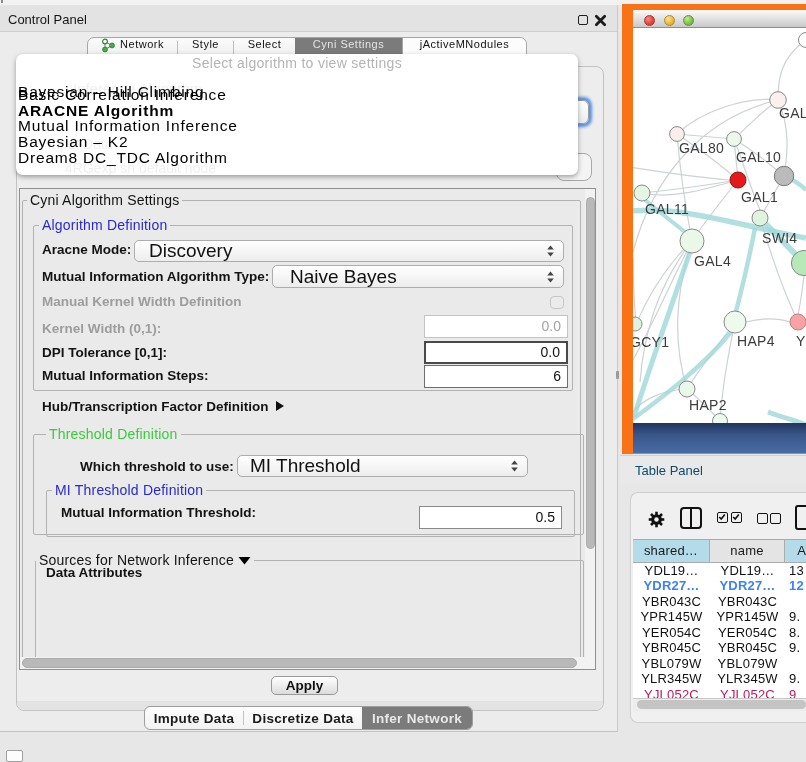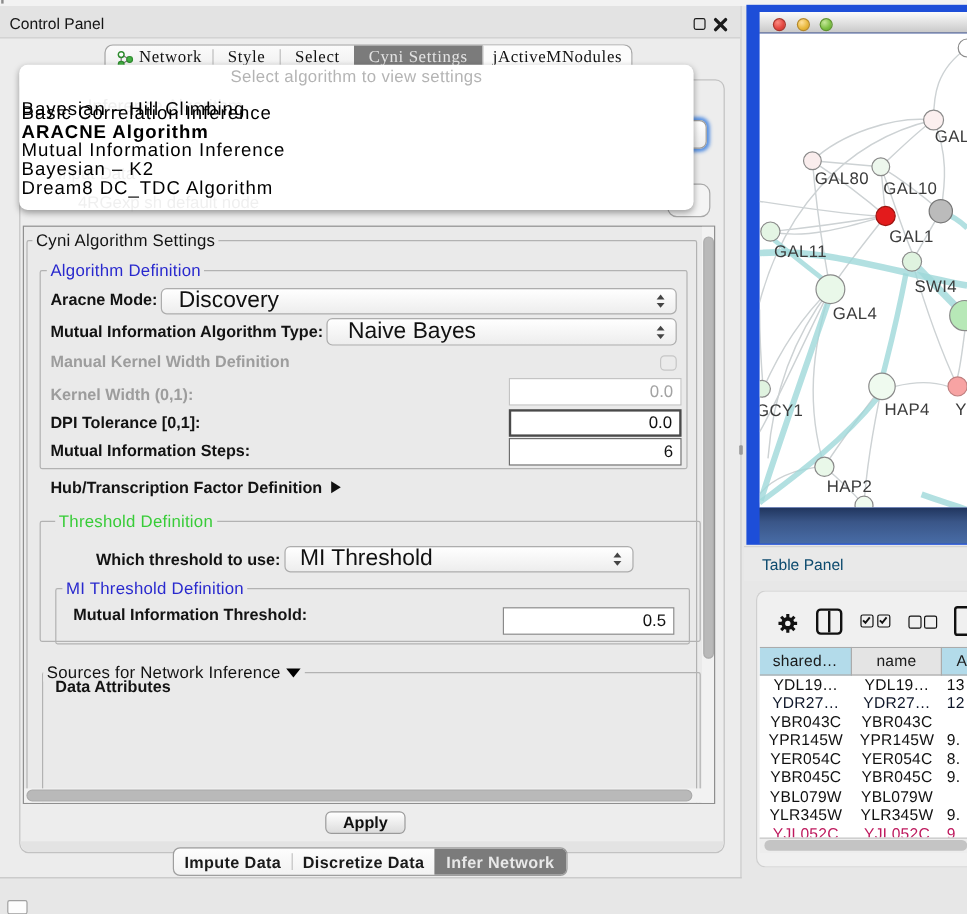--- a/index.html
+++ b/index.html
@@ -12,22 +12,22 @@
       border-right:1px solid #C9C9C9;border-bottom:1px solid #C2C2C2;box-sizing:border-box;}
   #cp-title{position:absolute;left:0;top:0;width:100%;height:26px;background:#E3E3E3;
       border-bottom:1px solid #CFCFCF;}
   #cp-title .t{position:absolute;left:8px;top:7px;font-size:13px;color:#151515;}
   #btn-float{position:absolute;left:578px;top:10px;width:10px;height:10px;border:1.7px solid #1d1d1d;border-radius:2px;box-sizing:border-box;}
   #btn-close{position:absolute;left:594px;top:9px;width:13px;height:13px;}
   
   #tabs{position:absolute;left:87px;top:32px;width:440px;height:21px;
         background:linear-gradient(#FBFBFB,#EFEFEF);border:1px solid #A6A6A6;
         border-radius:7px 7px 0 0;box-sizing:border-box;display:flex;}
-  #tabs .seg{height:100%;display:flex;align-items:flex-end;justify-content:center;
-        font-size:14px;letter-spacing:0.5px;color:#111;position:relative;font-family:Liberation Serif, serif;}
+  #tabs .seg{height:100%;display:flex;align-items:flex-start;justify-content:center;
+        font-size:11px;letter-spacing:0.5px;color:#111;position:relative;}
   #tabs .sep{width:1px;height:13px;background:#BDBDBD;align-self:center;}
   #tabs .dark{background:#7B7B7B;color:#E4E4E4;}
   
   #box{position:absolute;left:16px;top:61px;width:588px;height:645px;background:#EDEDED;
        border:1px solid #C2C2C2;border-radius:8px;box-sizing:border-box;}
   #scrollpane{position:absolute;left:19px;top:183px;width:577px;height:482px;
        background:#EAEAEA;border:1px solid #8F8F8F;box-sizing:border-box;overflow:hidden;}
   
   .fs{position:absolute;border:1px solid #B2B2B2;border-radius:2px;box-sizing:border-box;}
   .fs .lab{position:absolute;top:-8px;left:5px;background:#EAEAEA;padding:0 3px;font-size:14px;letter-spacing:0.2px;line-height:15px;white-space:nowrap;}
@@ -63,21 +63,21 @@
         border-radius:7px;box-shadow:0 2px 5px rgba(0,0,0,0.35);z-index:50;}
   #popup .hdr{position:absolute;top:1px;width:100%;text-align:center;color:#B4B4B4;font-size:14px;letter-spacing:0.3px;}
   #popup .it{position:absolute;left:2px;font-size:15.5px;letter-spacing:0.8px;color:#000;white-space:nowrap;}
   #popup .ghost{position:absolute;color:rgba(130,130,130,0.13);font-size:14px;white-space:nowrap;}
   
   #datalist{position:absolute;width:526px;height:70px;background:#fff;
         border:1px solid #9A9A9A;box-sizing:border-box;overflow:hidden;}
   .lrow{position:absolute;left:1px;width:503px;height:17px;background:#3A6CD4;color:#fff;
         font-size:14px;letter-spacing:0.4px;line-height:17px;padding-left:5px;box-sizing:border-box;}
   
-  #netwin{position:absolute;left:622px;top:4px;width:184px;height:450px;background:#1d4ed8;}
+  #netwin{position:absolute;left:622px;top:4px;width:184px;height:450px;background:#f97316;}
   #net-title{position:absolute;left:11px;top:6px;right:0;height:18px;
         background:linear-gradient(#FBFBFB,#C9C9C9);border-bottom:1px solid #8E8E8E;box-sizing:border-box;}
   .tl{position:absolute;top:5px;width:11px;height:11px;border-radius:50%;box-sizing:border-box;}
   #net-canvas{position:absolute;left:11px;top:24px;right:0;height:395px;background:#fff;overflow:hidden;}
   #net-bottom{position:absolute;left:11px;top:419px;right:0;height:30px;
         background:linear-gradient(#20355E 0%,#3A5688 40%,#486CA6 100%);}
   
   #tp-bar{position:absolute;left:620px;top:455px;width:186px;height:29px;background:#E9E9E9;
         border-top:1px solid #D2D2D2;box-sizing:border-box;}
   #tp-box{position:absolute;left:630px;top:492px;width:176px;height:231px;background:#F0F0F0;
@@ -348,21 +348,21 @@
     <div style="position: absolute; left: 0px; top: 0px; width: 100%; height: 24px;">
       <div style="position:absolute;left:0;top:0;width:77px;height:24px;background:#B3DBEA;border:1px solid #ABABAB;border-left:none;box-sizing:border-box;text-align:center;line-height:22px;color:#1a1a1a;">shared…</div>
       <div style="position:absolute;left:77px;top:0;width:75px;height:24px;background:#E4E4E4;border:1px solid #ABABAB;border-left:none;box-sizing:border-box;text-align:center;line-height:22px;color:#1a1a1a;">name</div>
       <div style="position:absolute;left:152px;top:0;width:21px;height:24px;background:#B3DBEA;border-top:1px solid #ABABAB;border-bottom:1px solid #ABABAB;box-sizing:border-box;text-align:right;line-height:22px;color:#1a1a1a;">A</div>
     </div>
     <div style="position: absolute; left: 0px; top: 24px; width: 100%; height: 16px; color: rgb(17, 17, 17);">
       <div style="position:absolute;left:0;width:77px;text-align:center;">YDL19…</div>
       <div style="position:absolute;left:77px;width:75px;text-align:center;">YDL19…</div>
       <div style="position:absolute;left:156px;width:20px;">13</div>
     </div>
-    <div style="position: absolute; left: 0px; top: 39.45px; width: 100%; height: 16px; color: #0f172a;">
+    <div style="position: absolute; left: 0px; top: 39.45px; width: 100%; height: 16px; color: #3b82f6; font-weight: bold;">
       <div style="position:absolute;left:0;width:77px;text-align:center;">YDR27…</div>
       <div style="position:absolute;left:77px;width:75px;text-align:center;">YDR27…</div>
       <div style="position:absolute;left:156px;width:20px;">12</div>
     </div>
     <div style="position: absolute; left: 0px; top: 54.9px; width: 100%; height: 16px; color: rgb(17, 17, 17);">
       <div style="position:absolute;left:0;width:77px;text-align:center;">YBR043C</div>
       <div style="position:absolute;left:77px;width:75px;text-align:center;">YBR043C</div>
       <div style="position:absolute;left:156px;width:20px;"></div>
     </div>
     <div style="position: absolute; left: 0px; top: 70.35px; width: 100%; height: 16px; color: rgb(17, 17, 17);">

